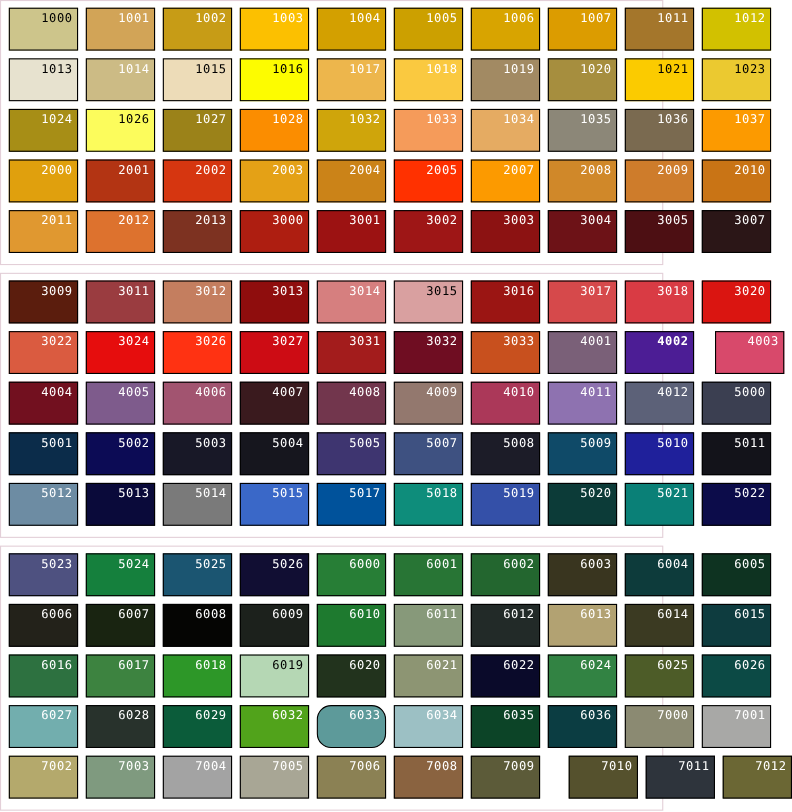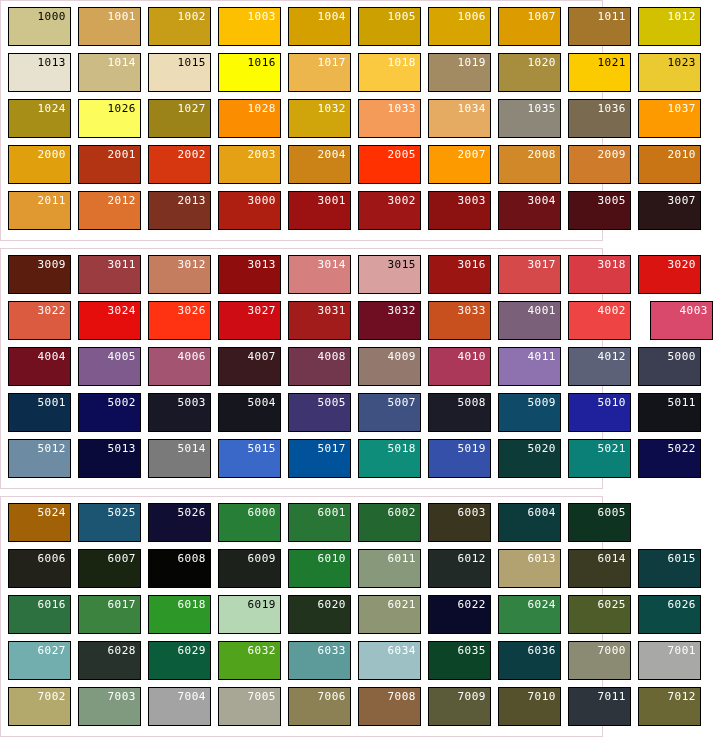--- a/index.html
+++ b/index.html
@@ -273,21 +273,21 @@
         </div>
         <div class="swatch" style="background-color: rgb(111, 13, 34); border-color: rgb(0, 0, 0);">
           <span class="lbl light">3032</span>
         </div>
         <div class="swatch" style="background-color: rgb(200, 80, 30); border-color: rgb(0, 0, 0);">
           <span class="lbl light">3033</span>
         </div>
         <div class="swatch" style="background-color: rgb(122, 96, 120); border-color: rgb(0, 0, 0);">
           <span class="lbl light">4001</span>
         </div>
-        <div class="swatch" style="background-color: #ef4444; border-color: rgb(0, 0, 0);">
+        <div class="swatch" style="background-color: #4c1d95; border-color: rgb(0, 0, 0); font-weight: bold;">
           <span class="lbl light">4002</span>
         </div>
         <div class="swatch" style="background-color: rgb(216, 73, 107); border-color: rgb(0, 0, 0); margin-left: 12px;">
           <span class="lbl light">4003</span>
         </div>
       </div>
       <div class="row">
         <div class="swatch" style="background-color: rgb(114, 16, 31); border-color: rgb(0, 0, 0);">
           <span class="lbl light">4004</span>
         </div>
@@ -379,21 +379,24 @@
         <div class="swatch" style="background-color: rgb(10, 128, 119); border-color: rgb(0, 0, 0);">
           <span class="lbl light">5021</span>
         </div>
         <div class="swatch" style="background-color: rgb(12, 12, 74); border-color: rgb(0, 0, 0);">
           <span class="lbl light">5022</span>
         </div>
       </div>
     </div>
     <div class="group" style="border-color: rgb(227, 207, 216);">
       <div class="row">
-        <div class="swatch" style="background-color: #a16207; border-color: rgb(0, 0, 0);">
+        <div class="swatch" style="background-color: rgb(78, 81, 128); border-color: rgb(0, 0, 0);">
+          <span class="lbl light">5023</span>
+        </div>
+        <div class="swatch" style="background-color: #15803d; border-color: rgb(0, 0, 0);">
           <span class="lbl light">5024</span>
         </div>
         <div class="swatch" style="background-color: rgb(27, 85, 113); border-color: rgb(0, 0, 0);">
           <span class="lbl light">5025</span>
         </div>
         <div class="swatch" style="background-color: rgb(17, 14, 51); border-color: rgb(0, 0, 0);">
           <span class="lbl light">5026</span>
         </div>
         <div class="swatch" style="background-color: rgb(39, 126, 54); border-color: rgb(0, 0, 0);">
           <span class="lbl light">6000</span>
@@ -484,21 +487,21 @@
         </div>
         <div class="swatch" style="background-color: rgb(40, 50, 44); border-color: rgb(0, 0, 0);">
           <span class="lbl light">6028</span>
         </div>
         <div class="swatch" style="background-color: rgb(11, 92, 58); border-color: rgb(0, 0, 0);">
           <span class="lbl light">6029</span>
         </div>
         <div class="swatch" style="background-color: rgb(81, 163, 27); border-color: rgb(0, 0, 0);">
           <span class="lbl light">6032</span>
         </div>
-        <div class="swatch" style="background-color: rgb(93, 154, 154); border-color: rgb(0, 0, 0);">
+        <div class="swatch" style="background-color: rgb(93, 154, 154); border-color: rgb(0, 0, 0); border-radius: 13px;">
           <span class="lbl light">6033</span>
         </div>
         <div class="swatch" style="background-color: rgb(156, 192, 196); border-color: rgb(0, 0, 0);">
           <span class="lbl light">6034</span>
         </div>
         <div class="swatch" style="background-color: rgb(12, 68, 39); border-color: rgb(0, 0, 0);">
           <span class="lbl light">6035</span>
         </div>
         <div class="swatch" style="background-color: rgb(11, 61, 66); border-color: rgb(0, 0, 0);">
           <span class="lbl light">6036</span>
@@ -525,21 +528,21 @@
         </div>
         <div class="swatch" style="background-color: rgb(139, 129, 84); border-color: rgb(0, 0, 0);">
           <span class="lbl light">7006</span>
         </div>
         <div class="swatch" style="background-color: rgb(138, 99, 64); border-color: rgb(0, 0, 0);">
           <span class="lbl light">7008</span>
         </div>
         <div class="swatch" style="background-color: rgb(92, 91, 57); border-color: rgb(0, 0, 0);">
           <span class="lbl light">7009</span>
         </div>
-        <div class="swatch" style="background-color: rgb(85, 81, 45); border-color: rgb(0, 0, 0);">
+        <div class="swatch" style="background-color: rgb(85, 81, 45); border-color: rgb(0, 0, 0); margin-left: 19px;">
           <span class="lbl light">7010</span>
         </div>
         <div class="swatch" style="background-color: rgb(46, 52, 60); border-color: rgb(0, 0, 0);">
           <span class="lbl light">7011</span>
         </div>
         <div class="swatch" style="background-color: rgb(107, 103, 52); border-color: rgb(0, 0, 0);">
           <span class="lbl light">7012</span>
         </div>
       </div>
     </div>

